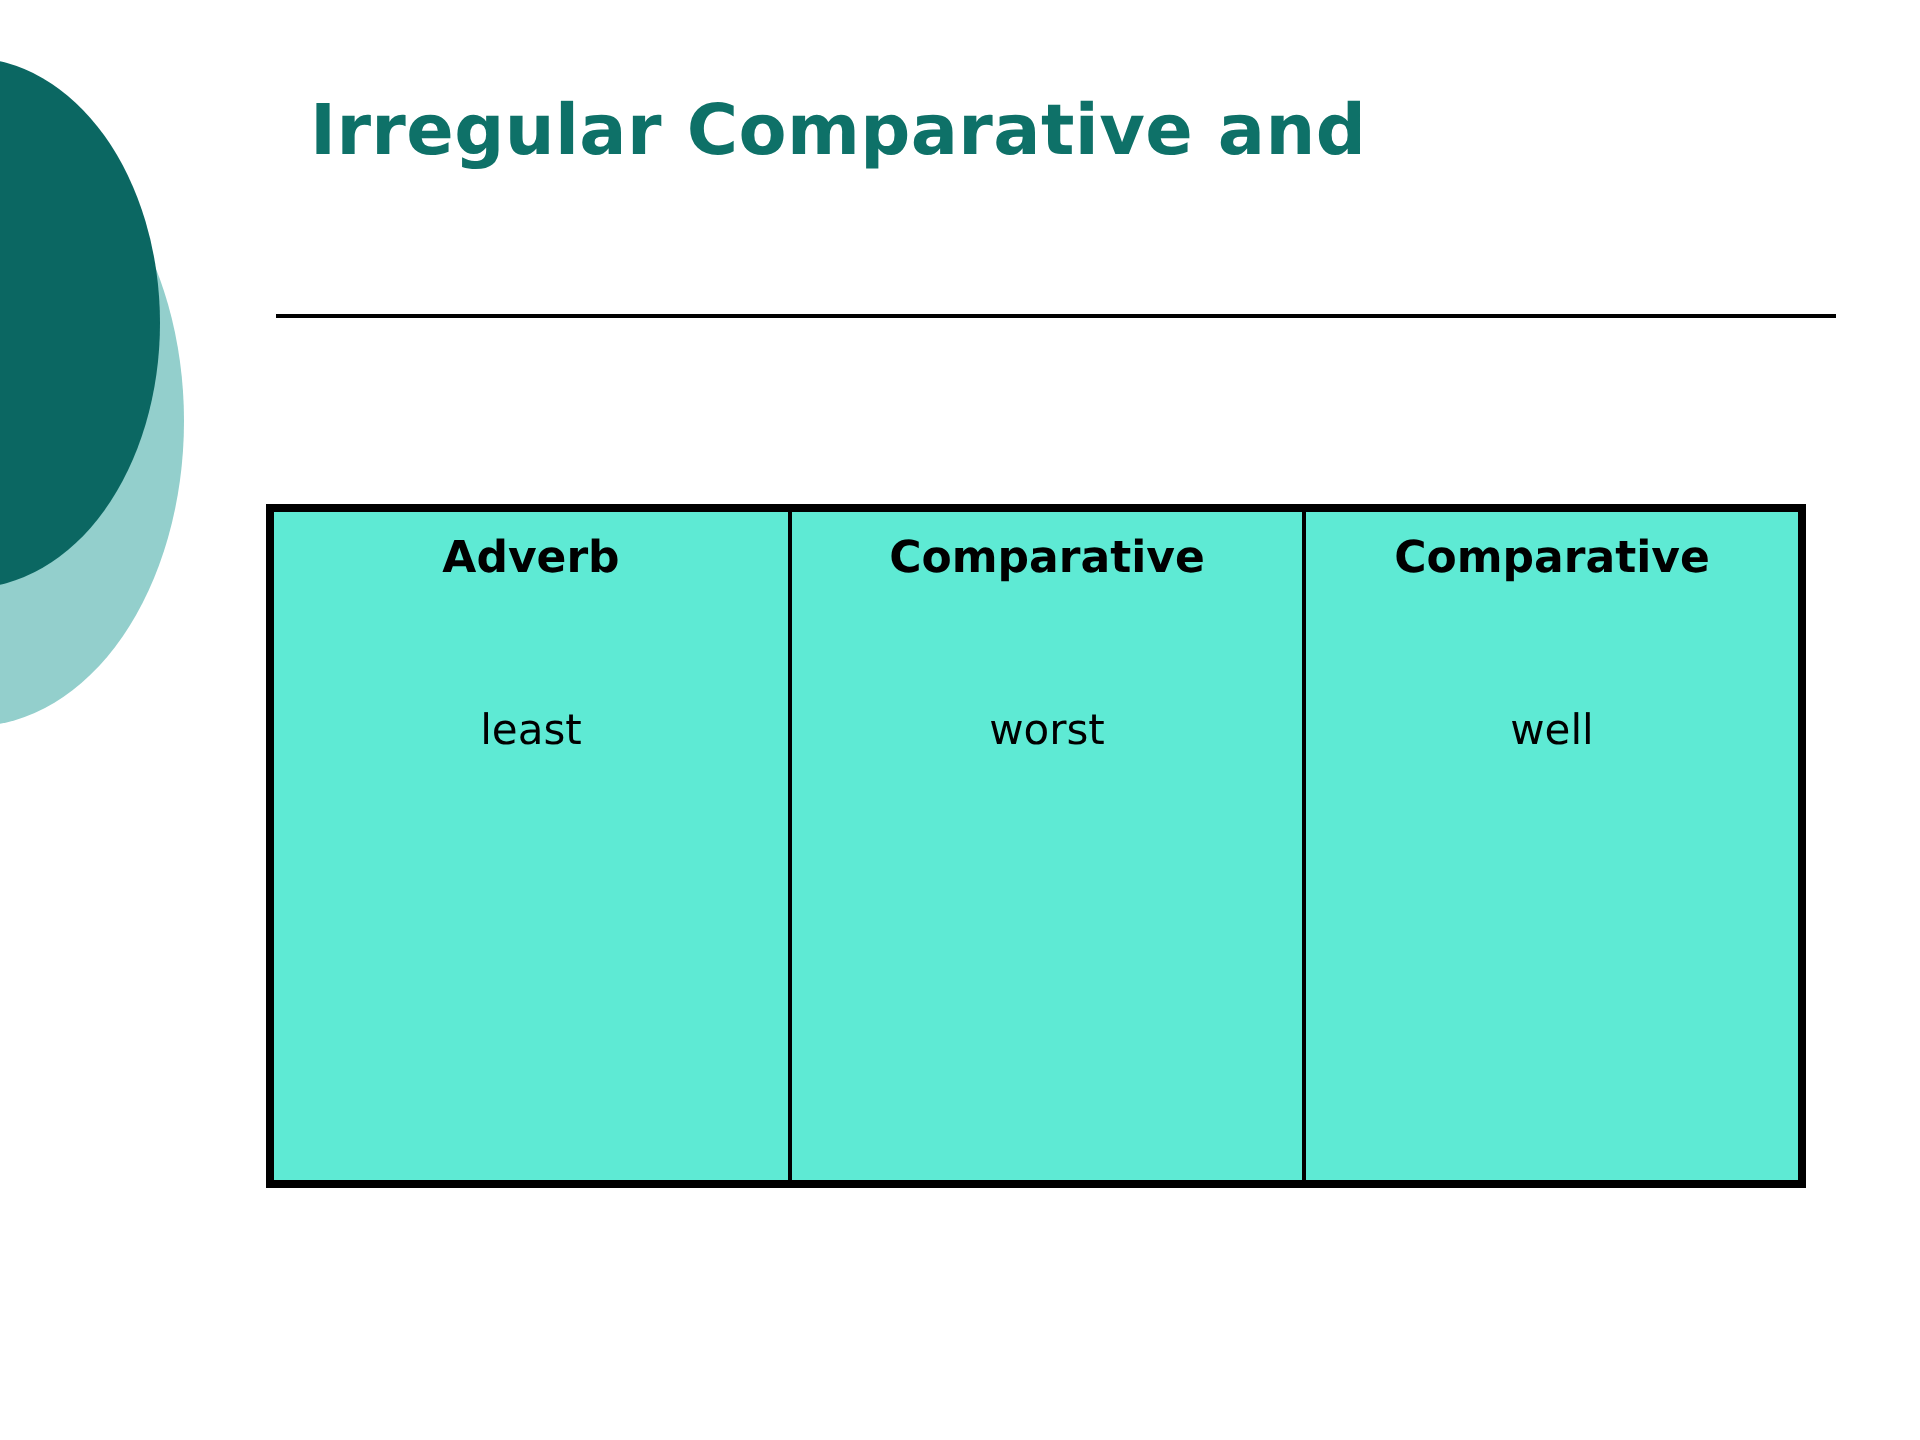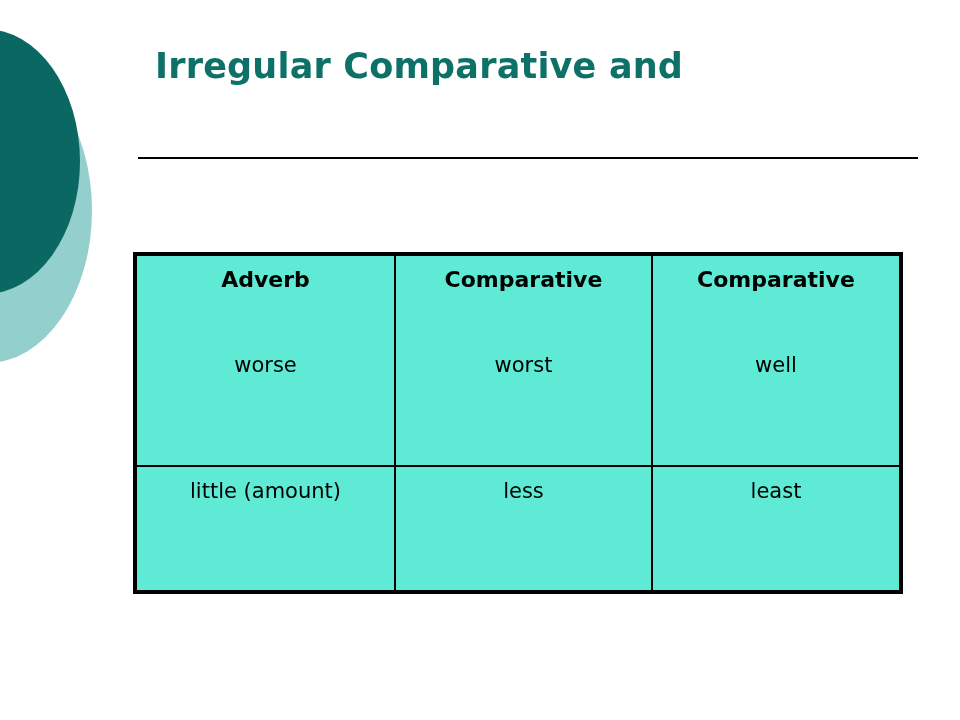--- a/index.html
+++ b/index.html
@@ -152,26 +152,21 @@
       </colgroup>
       <thead>
         <tr class="row-head">
           <td>Adverb</td>
           <td>Comparative</td>
           <td>Comparative</td>
         </tr>
       </thead>
       <tbody>
         <tr class="row-body">
-          <td>worse</td>
+          <td>least</td>
           <td>worst</td>
           <td>well</td>
-        </tr>
-        <tr class="row-body">
-          <td>little (amount)</td>
-          <td>less</td>
-          <td>least</td>
         </tr>
       </tbody>
     </table>
   </div>
 
 </div>
 
 </body></html>

